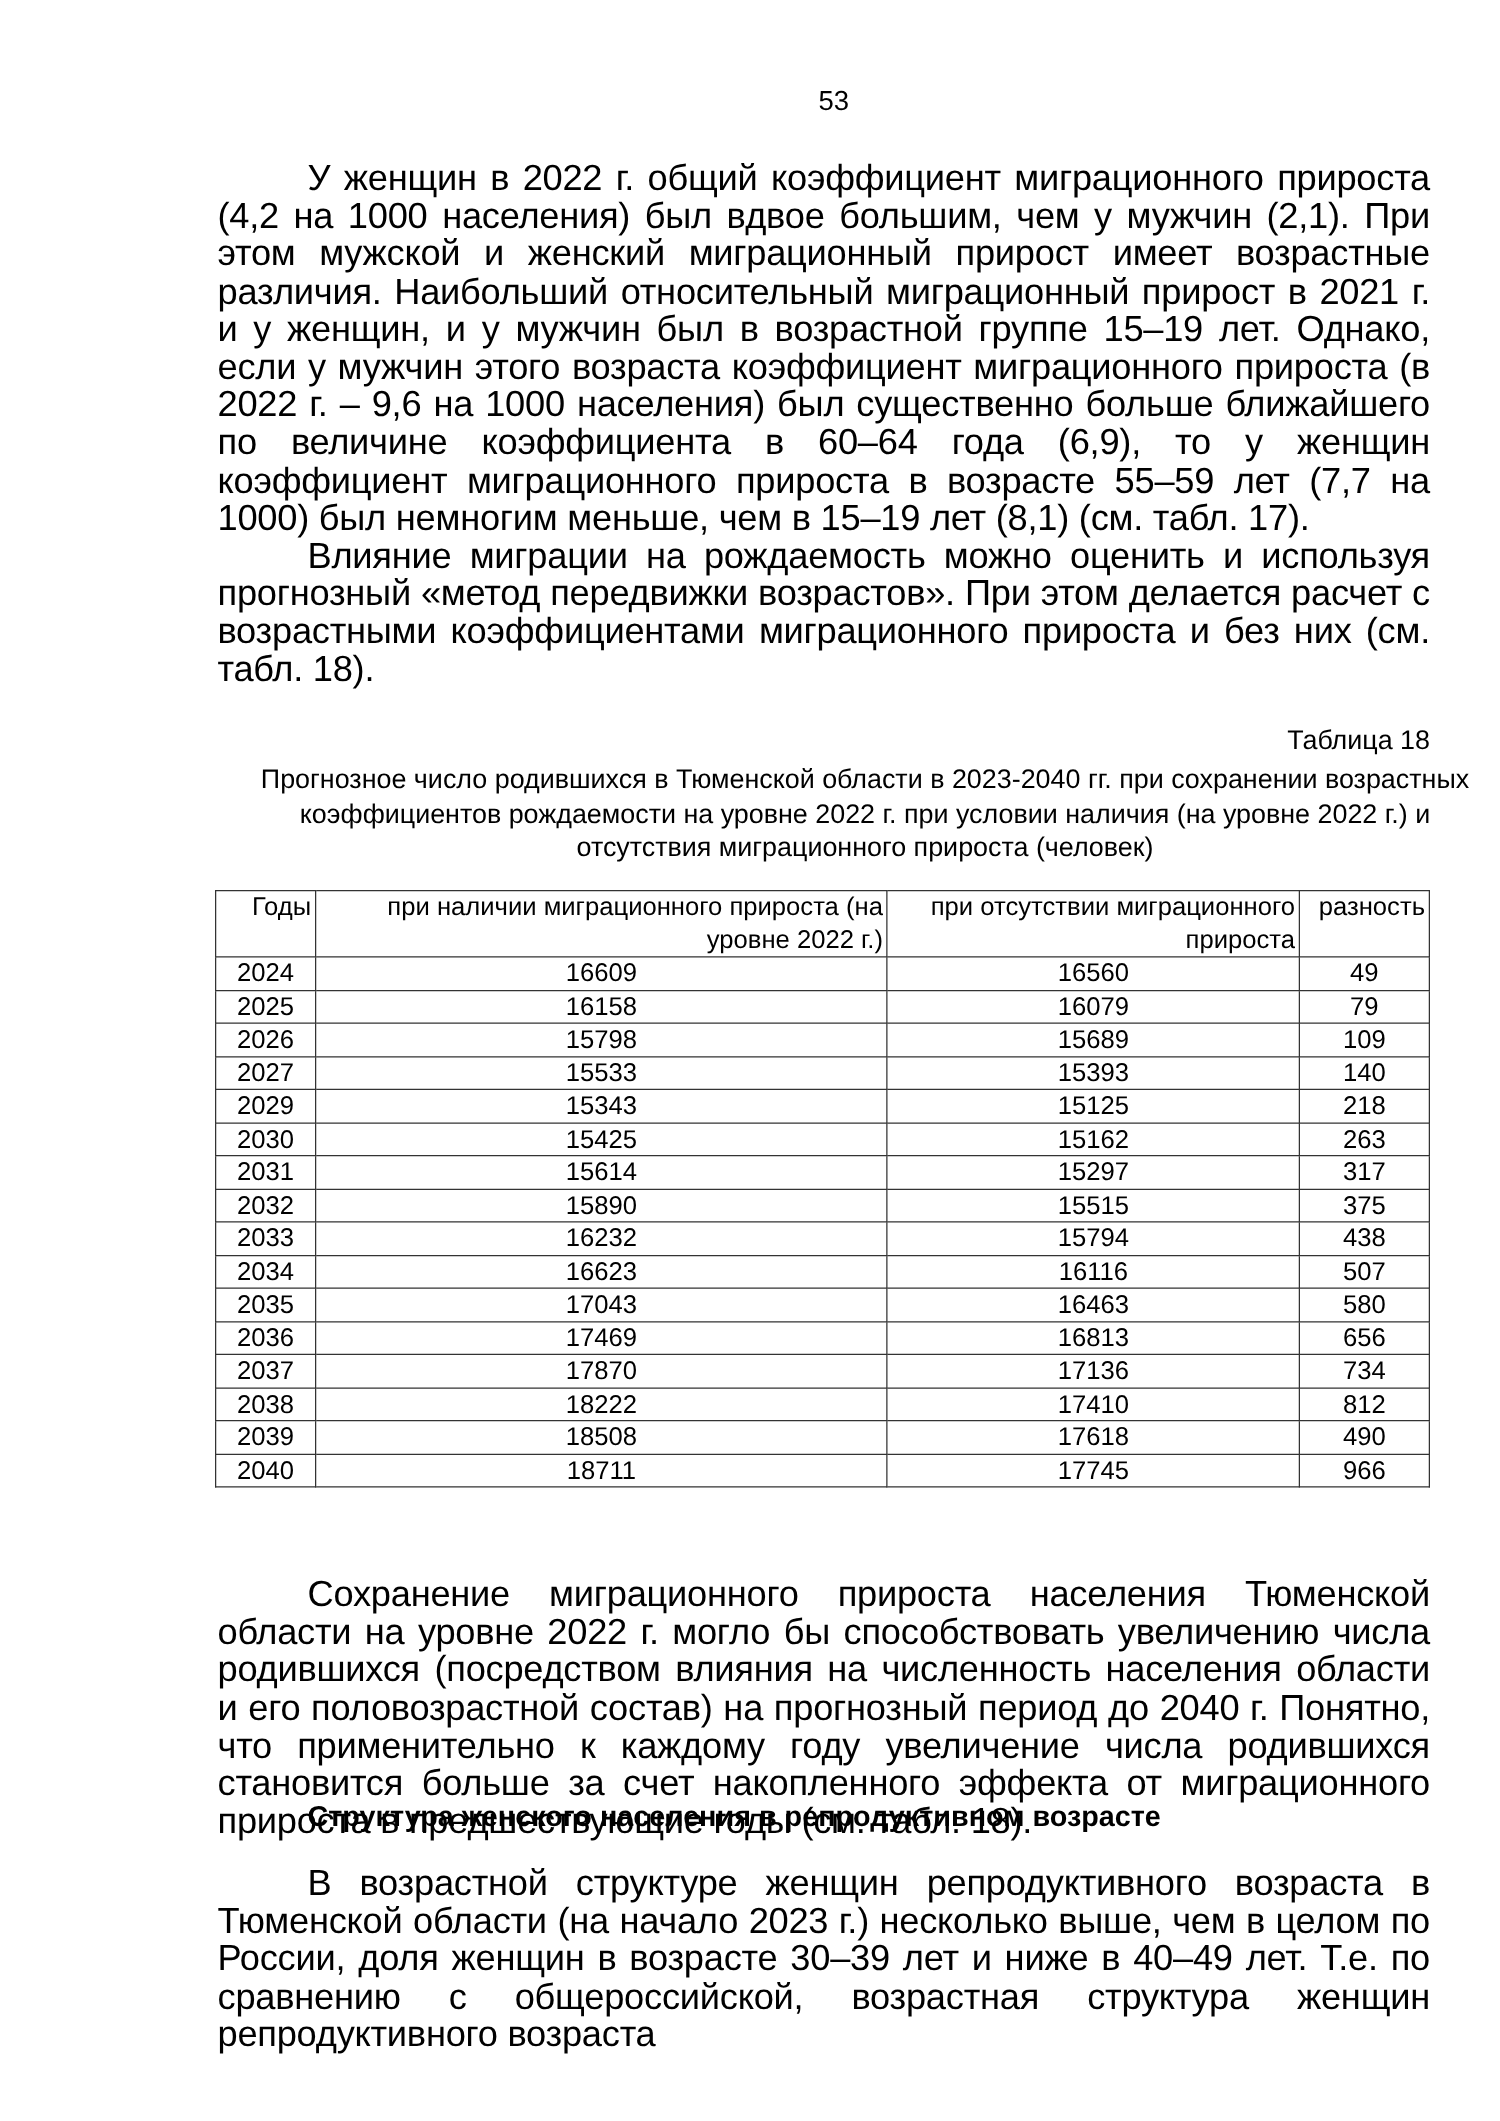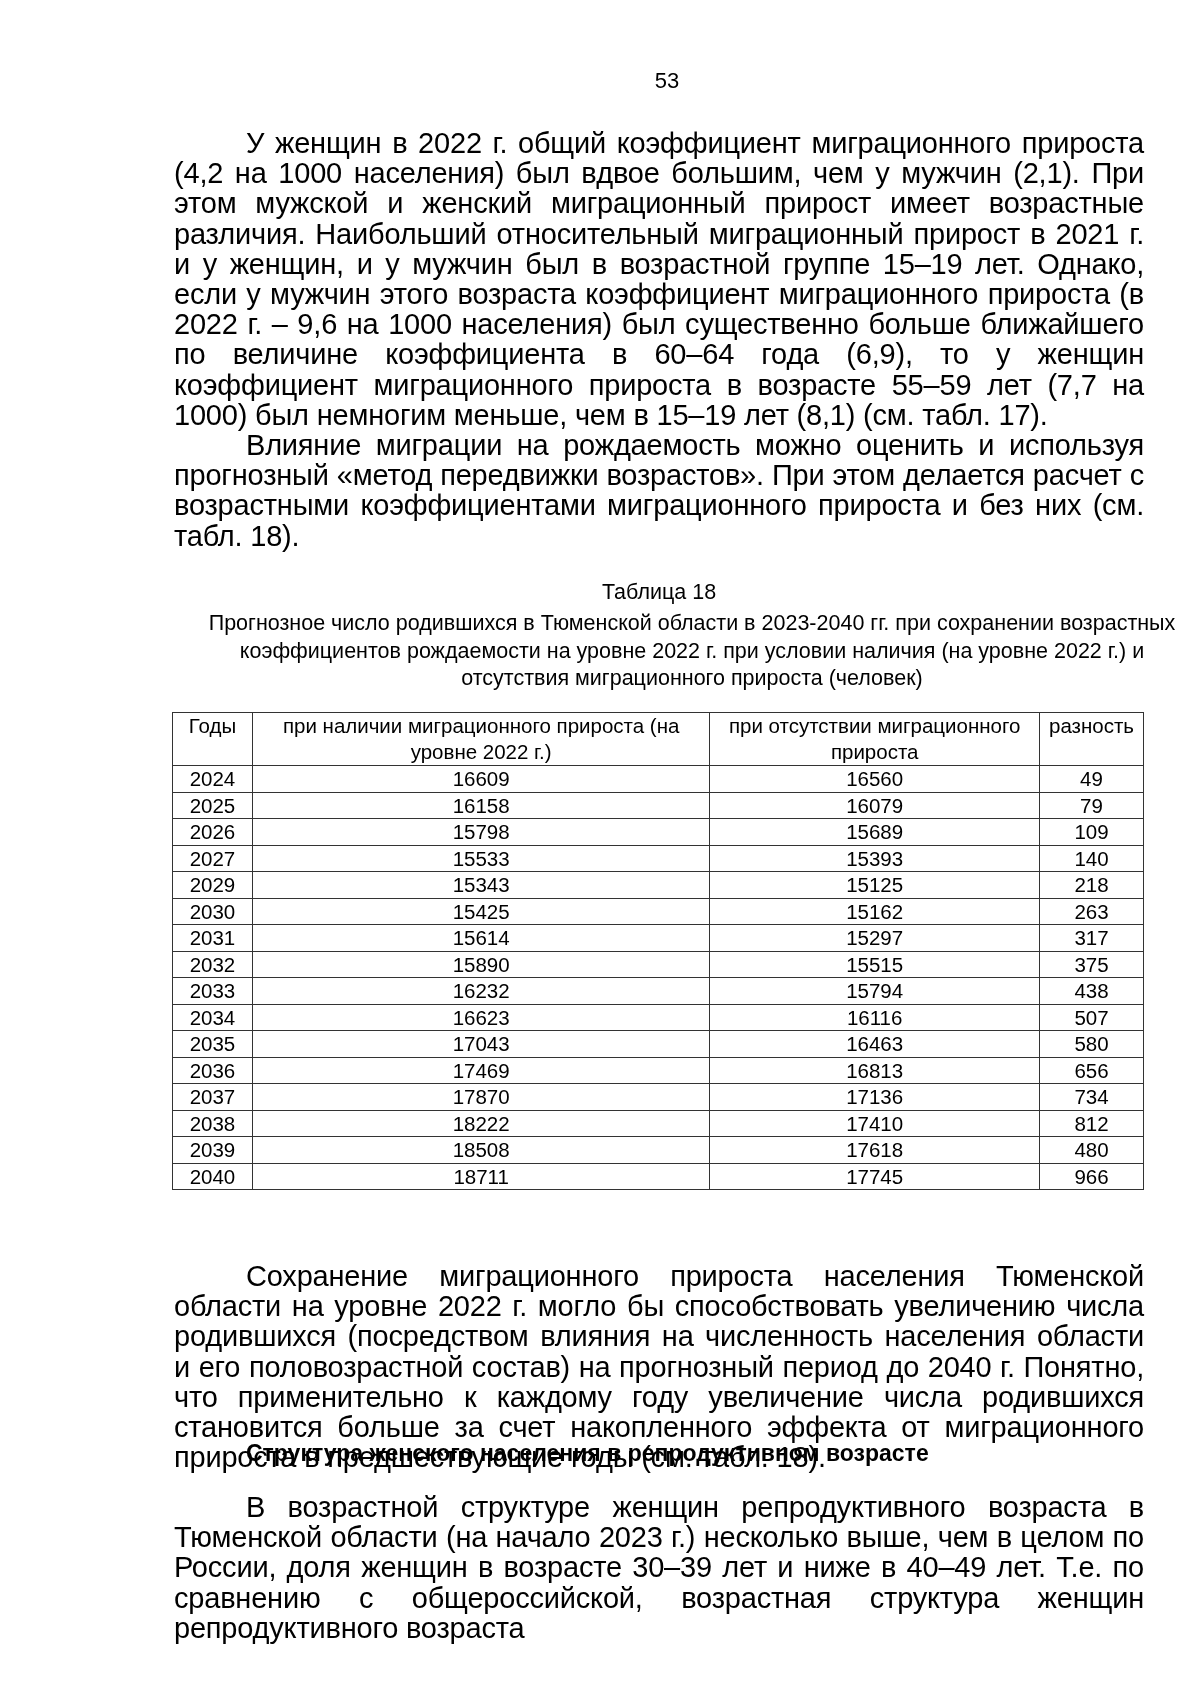--- a/index.html
+++ b/index.html
@@ -6,30 +6,30 @@
   body { width: 1200px; height: 1697px; position: relative; overflow: hidden;
          font-family: "Liberation Sans", "DejaVu Sans", sans-serif; color: #000; }
   .page-num { position: absolute; top: 68px; left: 0; width: 1334px; text-align: center;
               font-size: 22px; }
   .body { position: absolute; left: 174px; width: 970px; font-size: 29px; line-height: 30.2px;
           letter-spacing: -0.2px; }
   .para { margin: 0; text-align: justify; text-indent: 72px; }
   #p1 { top: 128px; }
   #p3 { top: 1225px; margin-top: 36px; }
   #p4 { top: 1492px; }
-  .caption-no { position: absolute; top: 580px; left: 174px; width: 970px; text-align: center;
+  .caption-no { position: absolute; top: 580px; left: 174px; width: 970px; text-align: right;
                 font-size: 21.5px; }
   .caption-title { position: absolute; top: 610px; left: 174px; width: 970px; text-align: center;
                    font-size: 21.5px; line-height: 27.5px; margin-left: 33px; }
   .heading { position: absolute; top: 1440px; left: 246px; font-weight: bold; font-size: 23px; }
   table.data { position: absolute; top: 712px; left: 172px; width: 972px;
                border-collapse: collapse; font-size: 20.5px; }
   table.data th, table.data td { border: 1px solid #333; padding: 0 3px; text-align: center;
                                  font-weight: normal; line-height: 25.5px; }
-  table.data th { vertical-align: top; line-height: 26px; }
+  table.data th { vertical-align: top; line-height: 26px; text-align: right; }
   col.c1 { width: 80px; } col.c2 { width: 458px; } col.c3 { width: 330px; } col.c4 { width: 104px; }
 </style>
 </head>
 <body>
 
 <div class="page-num">53</div>
 
 <div class="body" id="p1">
   <p class="para">У женщин в 2022 г. общий коэффициент миграционного прироста (4,2 на 1000 населения) был вдвое большим, чем у мужчин (2,1). При этом мужской и женский миграционный прирост имеет возрастные различия. Наибольший относительный миграционный прирост в 2021 г. и у женщин, и у мужчин был в возрастной группе 15–19 лет. Однако, если у мужчин этого возраста коэффициент миграционного прироста (в 2022 г. – 9,6 на 1000 населения) был существенно больше ближайшего по величине коэффициента в 60–64 года (6,9), то у женщин коэффициент миграционного прироста в возрасте 55–59 лет (7,7 на 1000) был немногим меньше, чем в 15–19 лет (8,1) (см. табл. 17).</p>
   <p class="para">Влияние миграции на рождаемость можно оценить и используя прогнозный «метод передвижки возрастов». При этом делается расчет с возрастными коэффициентами миграционного прироста и без них (см. табл. 18).</p>
@@ -135,21 +135,21 @@
       <tr>
         <td>2038</td>
         <td>18222</td>
         <td>17410</td>
         <td>812</td>
       </tr>
       <tr>
         <td>2039</td>
         <td>18508</td>
         <td>17618</td>
-        <td>480</td>
+        <td>490</td>
       </tr>
       <tr>
         <td>2040</td>
         <td>18711</td>
         <td>17745</td>
         <td>966</td>
       </tr>
     </tbody>
 </table>
 

